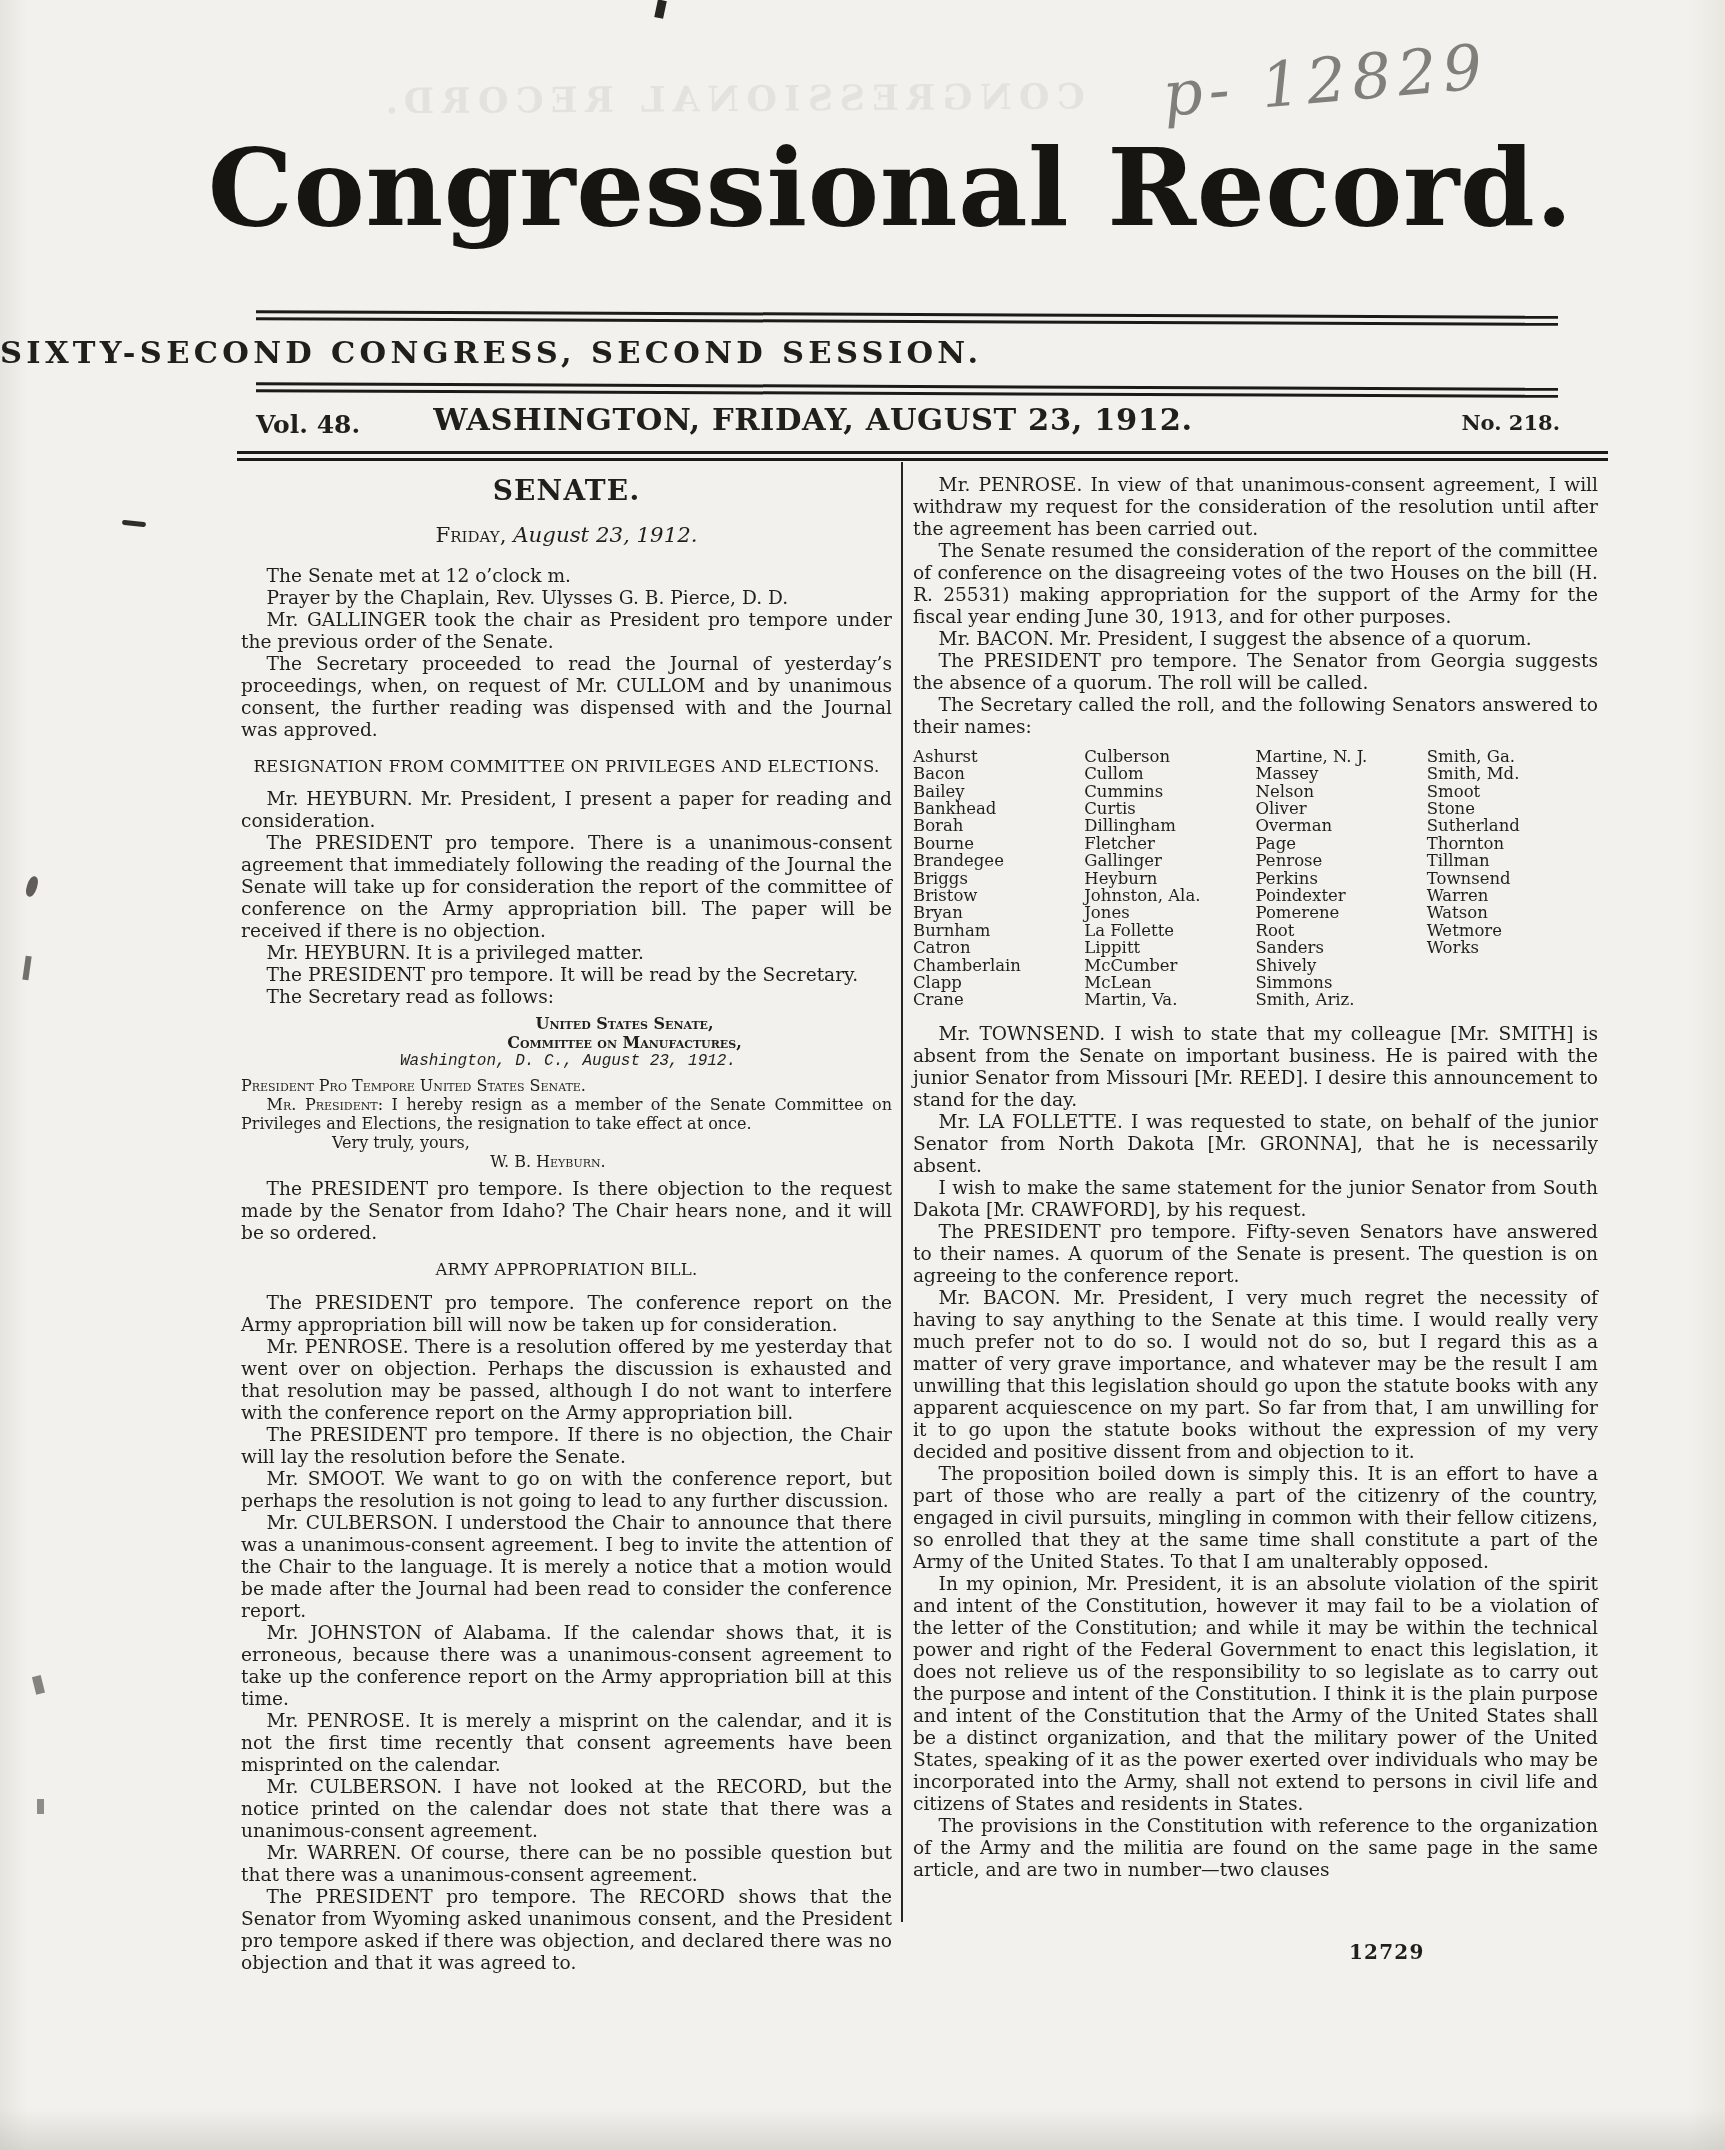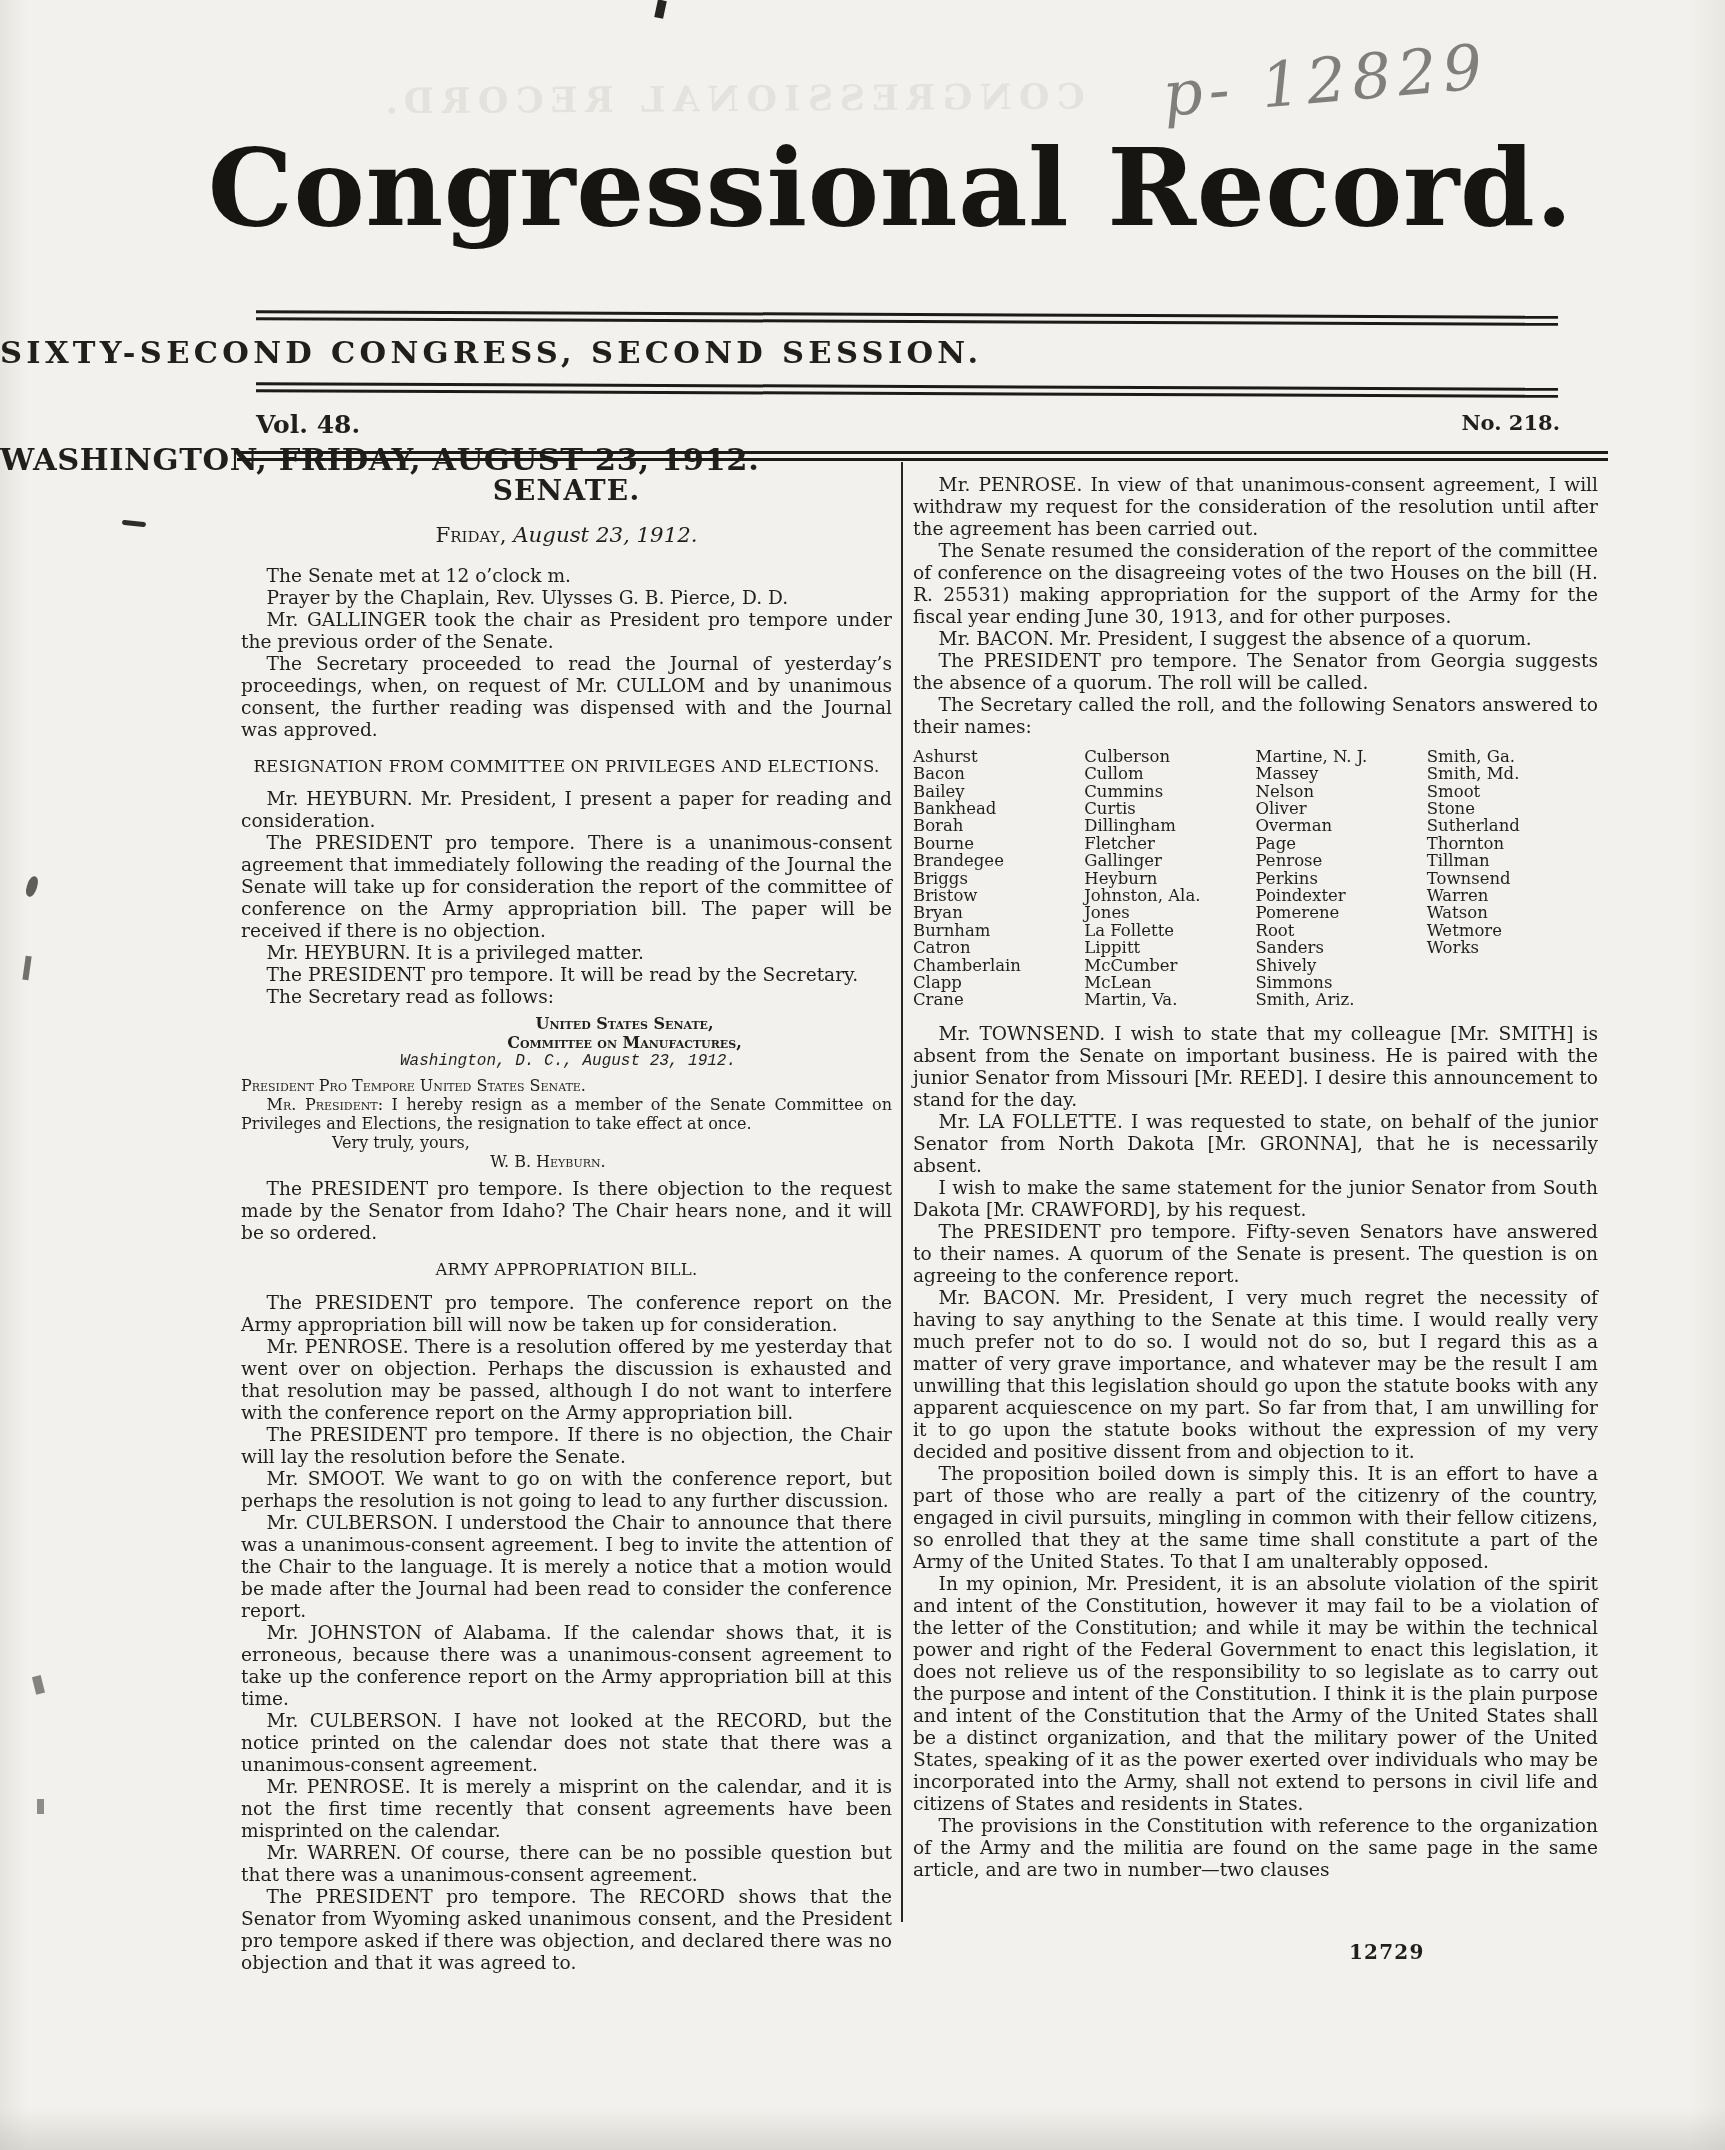--- a/index.html
+++ b/index.html
@@ -24,22 +24,22 @@
   .masthead-title { position:absolute; top:125px; left:0; width:1781px; text-align:center;
     font-size:107px; font-weight:bold; letter-spacing:0.6px; color:#161512; white-space:nowrap; }
   .rule-double { position:absolute; height:4.3px; border-top:3px solid #1c1b18; border-bottom:3px solid #1c1b18; }
   .rule-a { left:256px; top:313px; width:1302px; transform:rotate(.25deg); }
   .rule-b { left:256px; top:385px; width:1302px; transform:rotate(.25deg); }
   .rule-c { left:237px; top:451px; width:1371px; border-top-width:3.7px; border-bottom-width:3.7px; }
   .session-line { position:absolute; top:334px; left:0; width:1726px; 
     font-size:30.5px; font-weight:bold; letter-spacing:4.3px; white-space:nowrap; }
   .date-row { position:absolute; top:401px; left:0; width:1726px; height:43px; }
   .vol { position:absolute; left:256px; top:8.5px; font-size:25px; font-weight:bold; }
-  .dateline { position:absolute; left:0; width:1626px; top:0;
-    font-size:30.5px; font-weight:bold; letter-spacing:0.6px; white-space:nowrap;margin-top:40px; }
+  .dateline { position:absolute; left:0; width:1626px; text-align:center; top:0;
+    font-size:30.5px; font-weight:bold; letter-spacing:0.6px; white-space:nowrap; }
   .issue-no { position:absolute; right:166px; top:8.5px; font-size:21px; font-weight:bold; }
 
   
   .col-divider { position:absolute; left:901px; top:462px; width:1.8px; height:1460px; background:#26251f; }
   .col-left  { position:absolute; left:241px;  top:474px; width:651px; }
   .col-right { position:absolute; left:913px; top:474px; width:685px; }
 
   .chamber-head { margin:0 0 14.6px; text-align:center; font-size:28px; font-weight:bold; letter-spacing:1.2px; }
   .session-date { margin:0 0 18.3px; text-align:center; font-size:21.3px; }
   .sc { font-variant:small-caps; }
@@ -137,22 +137,22 @@
 
     <div class="section-head">ARMY APPROPRIATION BILL.</div>
 
     <div>
         <p class="body-par">The PRESIDENT pro tempore. The conference report on the Army appropriation bill will now be taken up for consideration.</p>
         <p class="body-par">Mr. PENROSE. There is a resolution offered by me yesterday that went over on objection. Perhaps the discussion is exhausted and that resolution may be passed, although I do not want to interfere with the conference report on the Army appropriation bill.</p>
         <p class="body-par">The PRESIDENT pro tempore. If there is no objection, the Chair will lay the resolution before the Senate.</p>
         <p class="body-par">Mr. SMOOT. We want to go on with the conference report, but perhaps the resolution is not going to lead to any further discussion.</p>
         <p class="body-par">Mr. CULBERSON. I understood the Chair to announce that there was a unanimous-consent agreement. I beg to invite the attention of the Chair to the language. It is merely a notice that a motion would be made after the Journal had been read to consider the conference report.</p>
         <p class="body-par">Mr. JOHNSTON of Alabama. If the calendar shows that, it is erroneous, because there was a unanimous-consent agreement to take up the conference report on the Army appropriation bill at this time.</p>
+        <p class="body-par">Mr. PENROSE. It is merely a misprint on the calendar, and it is not the first time recently that consent agreements have been misprinted on the calendar.</p>
         <p class="body-par">Mr. CULBERSON. I have not looked at the RECORD, but the notice printed on the calendar does not state that there was a unanimous-consent agreement.</p>
-        <p class="body-par">Mr. PENROSE. It is merely a misprint on the calendar, and it is not the first time recently that consent agreements have been misprinted on the calendar.</p>
         <p class="body-par">Mr. WARREN. Of course, there can be no possible question but that there was a unanimous-consent agreement.</p>
         <p class="body-par">The PRESIDENT pro tempore. The RECORD shows that the Senator from Wyoming asked unanimous consent, and the President pro tempore asked if there was objection, and declared there was no objection and that it was agreed to.</p>
       </div>
   </div>
 
   <div class="col-right">
     <div>
         <p class="body-par">Mr. PENROSE. In view of that unanimous-consent agreement, I will withdraw my request for the consideration of the resolution until after the agreement has been carried out.</p>
         <p class="body-par">The Senate resumed the consideration of the report of the committee of conference on the disagreeing votes of the two Houses on the bill (H. R. 25531) making appropriation for the support of the Army for the fiscal year ending June 30, 1913, and for other purposes.</p>
         <p class="body-par">Mr. BACON. Mr. President, I suggest the absence of a quorum.</p>

